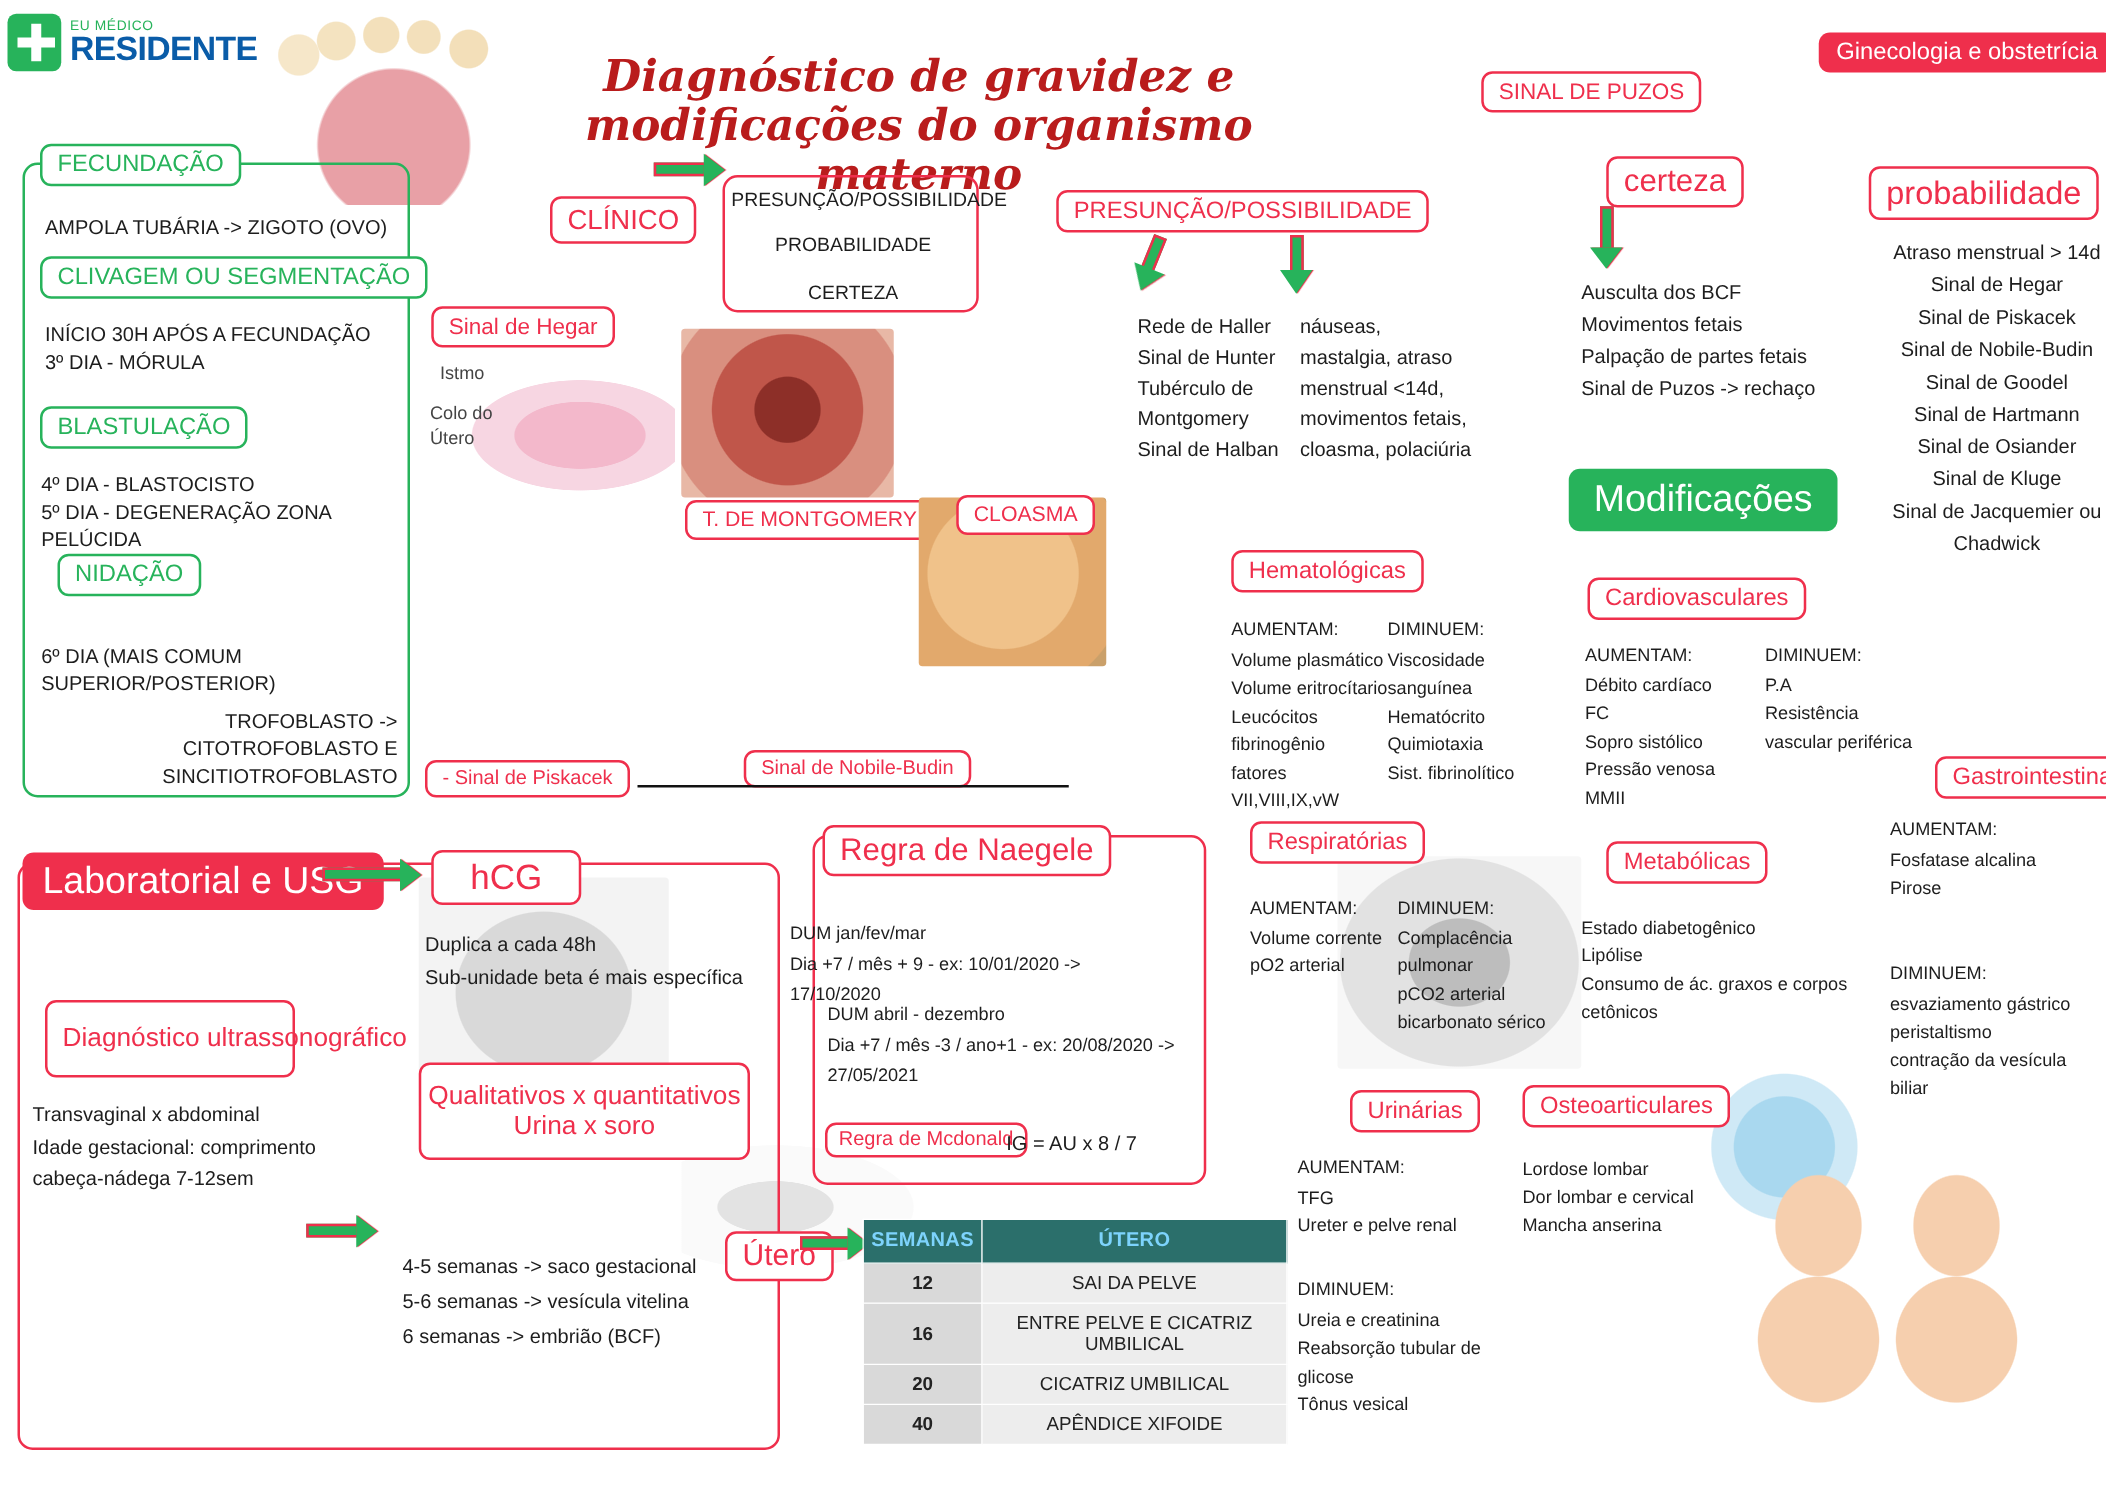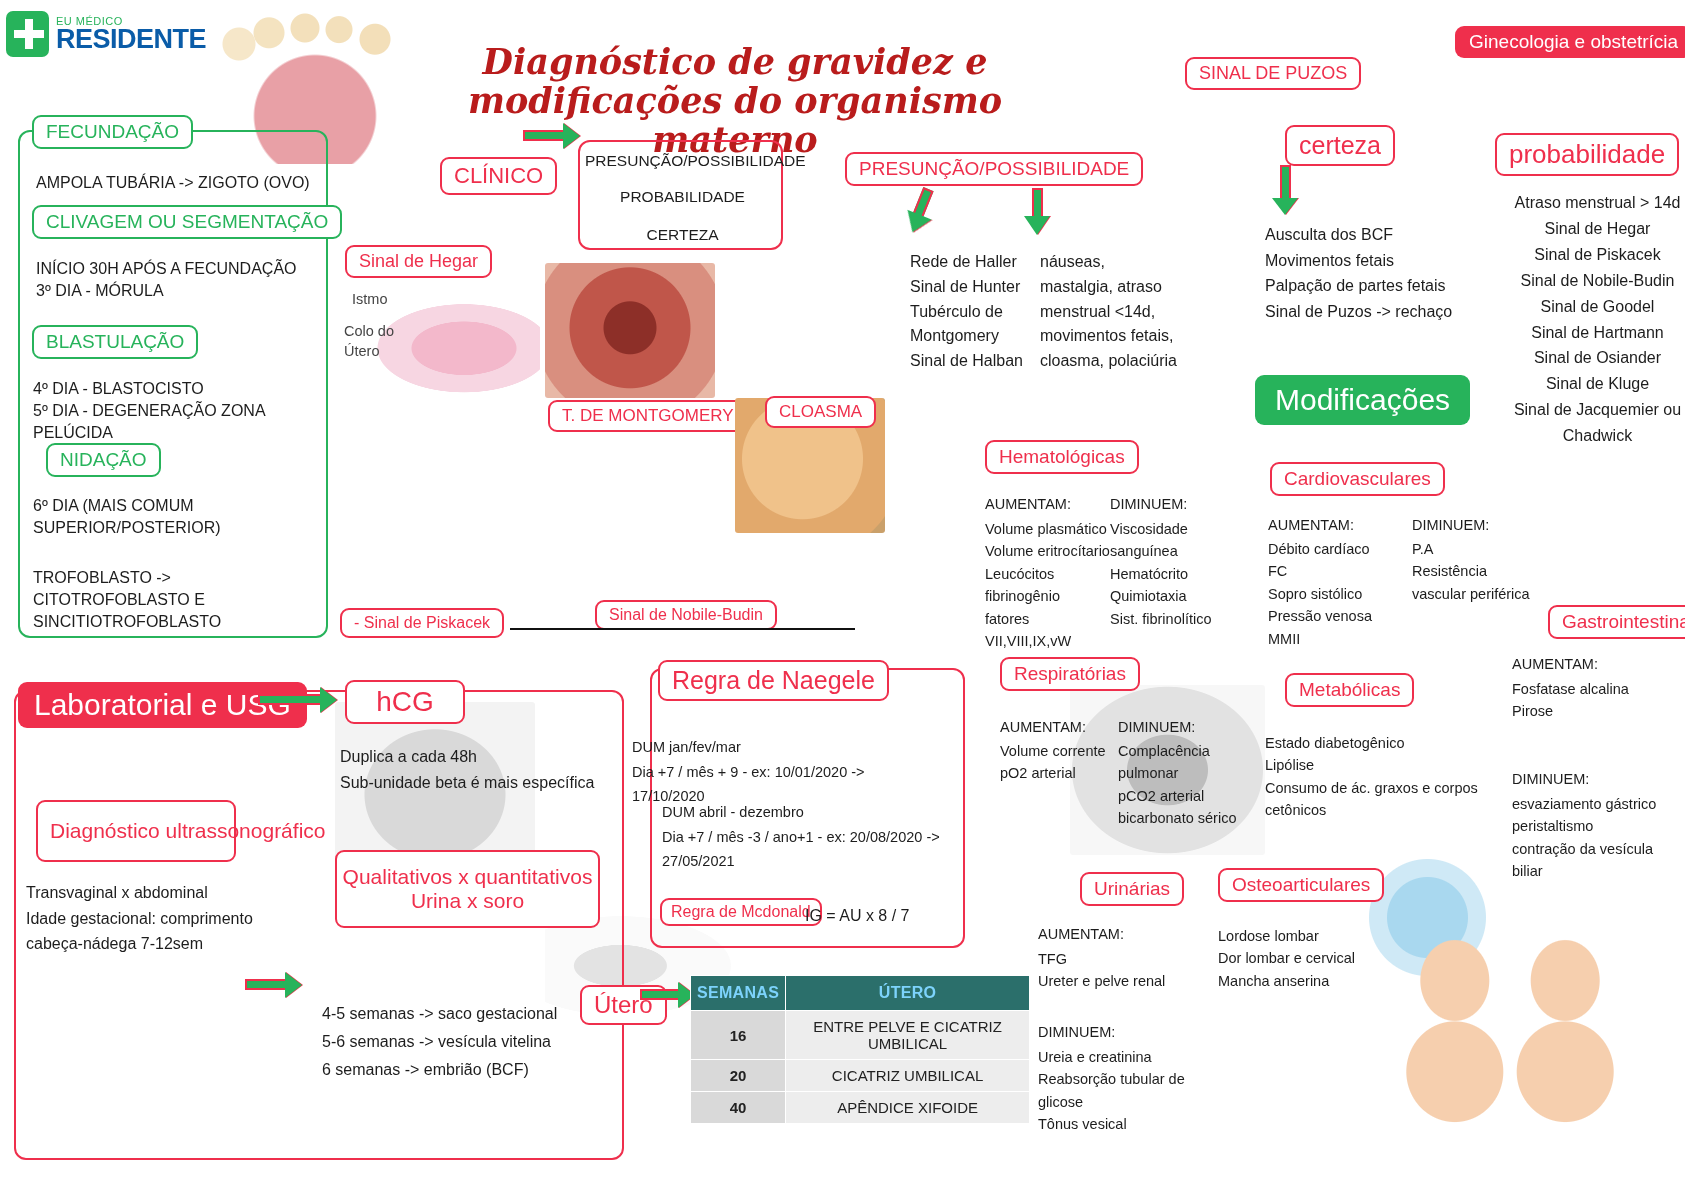--- a/index.html
+++ b/index.html
@@ -137,23 +137,23 @@
 
 <div class="abs pill-green" style="left:32px; top:205px;">CLIVAGEM OU SEGMENTAÇÃO</div>
 <div class="abs txt" style="left:36px; top:258px; width:280px; white-space:pre-line;">INÍCIO 30H APÓS A FECUNDAÇÃO
 3º DIA - MÓRULA</div>
 
 <div class="abs pill-green" style="left:32px; top:325px;">BLASTULAÇÃO</div>
 <div class="abs txt" style="left:33px; top:378px; width:290px; white-space:pre-line;">4º DIA - BLASTOCISTO
 5º DIA - DEGENERAÇÃO ZONA PELÚCIDA</div>
 
 <div class="abs pill-green" style="left:46px; top:443px;">NIDAÇÃO</div>
-<div class="abs txt" style="left:33px; top:495px; width:270px;">6º DIA (MAIS COMUM SUPERIOR/POSTERIOR)</div>
-
-<div class="abs txt" style="left:33px; top:567px; width:285px;">TROFOBLASTO -&gt; CITOTROFOBLASTO E SINCITIOTROFOBLASTO</div>
+<div class="abs txt" style="left:33px; top:515px; width:270px;">6º DIA (MAIS COMUM SUPERIOR/POSTERIOR)</div>
+
+<div class="abs txt" style="left:33px; top:567px; width:285px;text-align:right;">TROFOBLASTO -&gt; CITOTROFOBLASTO E SINCITIOTROFOBLASTO</div>
 
 <div class="abs pill" style="left:440px; top:157px; font-size:22px;">CLÍNICO</div>
 
 <div class="abs frame-red" style="left:578px; top:140px; width:205px; height:110px;"></div>
 <div class="abs txt" style="left:585px; top:150px; width:195px; text-align:center; font-size:15.5px;">PRESUNÇÃO/POSSIBILIDADE</div>
 <div class="abs txt" style="left:585px; top:186px; width:195px; text-align:center; font-size:15.5px;">PROBABILIDADE</div>
 <div class="abs txt" style="left:585px; top:224px; width:195px; text-align:center; font-size:15.5px;">CERTEZA</div>
 
 <div class="arrow" style="left:523px; top:128px; width:62px; height:16px;">
   <div class="shaft" style="left:0; top:2px; width:42px;"></div>
@@ -351,20 +351,24 @@
   <div class="head" style="left:38px; top:-3px;"></div>
 </div>
 
 <table class="weeks abs" style="left:690px; top:975px;">
   <tbody>
       <tr>
     <th>SEMANAS</th>
     <th>ÚTERO</th>
   </tr>
   <tr>
+    <td class="wk">12</td>
+    <td class="ut">SAI DA PELVE</td>
+  </tr>
+  <tr>
     <td class="wk">16</td>
     <td class="ut">ENTRE PELVE E CICATRIZ UMBILICAL</td>
   </tr>
   <tr>
     <td class="wk">20</td>
     <td class="ut">CICATRIZ UMBILICAL</td>
   </tr>
   <tr>
     <td class="wk">40</td>
     <td class="ut">APÊNDICE XIFOIDE</td>

